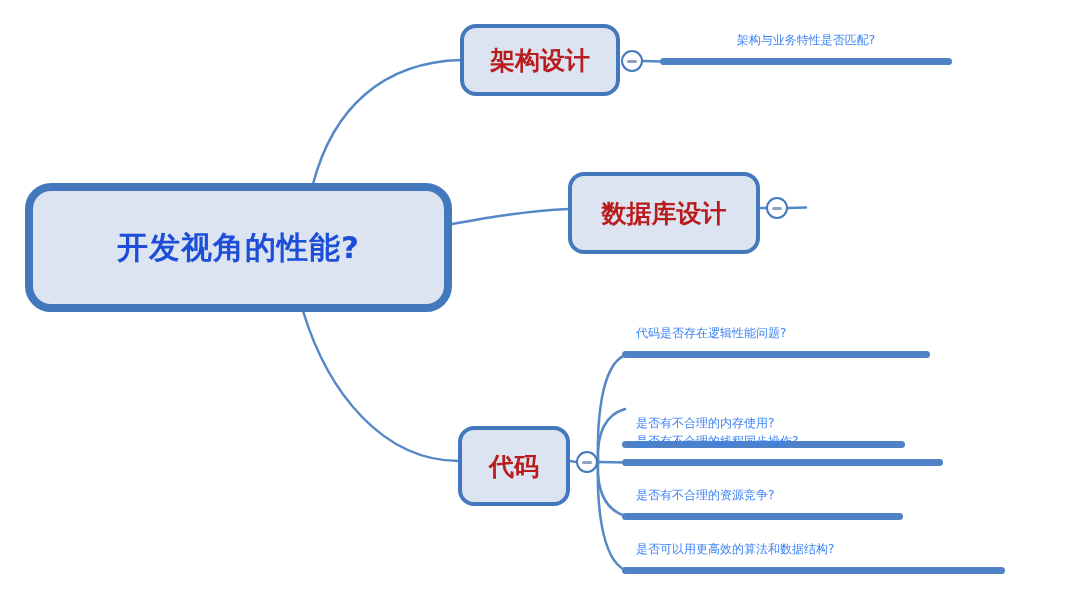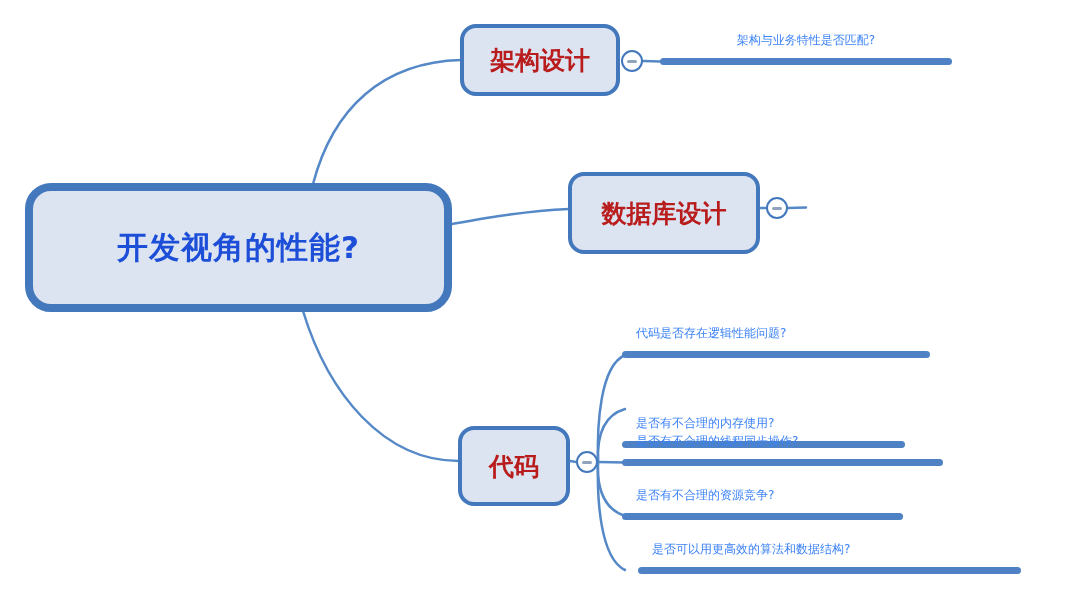--- a/index.html
+++ b/index.html
@@ -105,18 +105,18 @@
     <div class="leaf-line"></div>
   </div>
   <div class="leaf-topic leaf-left" style="left:622px;top:482px;width:281px;">
     <div class="leaf-text">是否有不合理的资源竞争?</div>
     <div class="leaf-line"></div>
   </div>
   <div class="leaf-topic leaf-left" style="left:622px;top:428px;width:321px;">
     <div class="leaf-text">是否有不合理的线程同步操作?</div>
     <div class="leaf-line"></div>
   </div>
-  <div class="leaf-topic leaf-left" style="left:638px;top:536px;width:383px;">
+  <div class="leaf-topic leaf-left" style="left:622px;top:536px;width:383px;">
     <div class="leaf-text">是否可以用更高效的算法和数据结构?</div>
     <div class="leaf-line"></div>
   </div>
 
 </div>
 
 </body></html>

